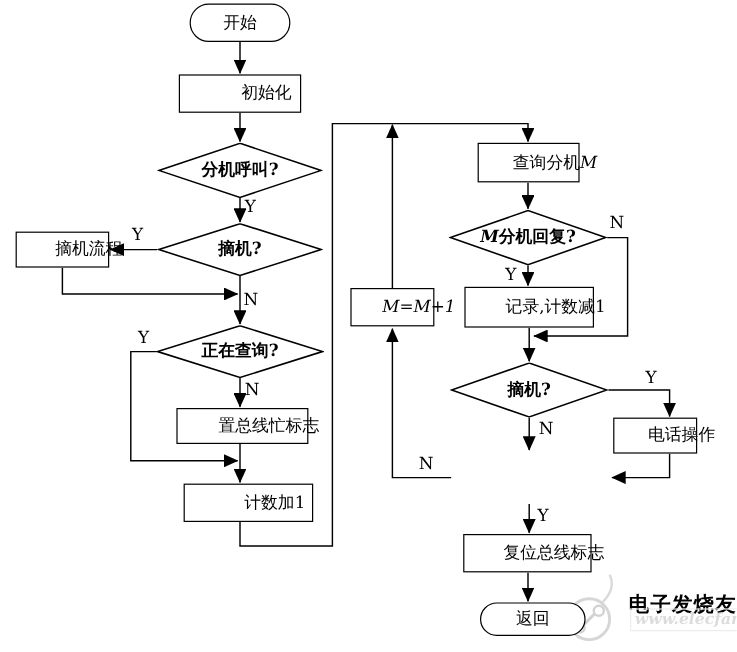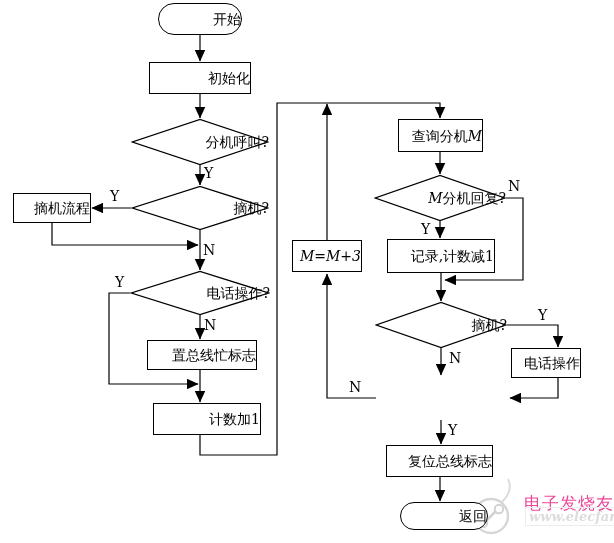--- a/index.html
+++ b/index.html
@@ -2,37 +2,37 @@
 <html><head>
 <meta charset="utf-8">
 <style>
   html,body{margin:0;padding:0;background:#ffffff;}
   .canvas{
     position:relative;width:614px;height:543px;background:#ffffff;overflow:hidden;
     font-family:"DejaVu Serif","Liberation Serif",serif;color:#000;
   }
   .wires{position:absolute;left:0;top:0;}
   .node{
-    position:absolute;display:flex;align-items:center;justify-content:flex-end;
+    position:absolute;display:flex;align-items:center;justify-content:center;
     font-size:14px;line-height:1;white-space:nowrap;box-sizing:border-box;
   }
   .rect{background:#ffffff;border:1.4px solid #000000;padding-left:44px;}
   .stadium{background:#ffffff;border:1.8px solid #000000;border-radius:999px;}
   .diamond{background:transparent;}
   .diamond svg{position:absolute;left:0;top:0;width:100%;height:100%;}
-  .diamond .lbl{position:relative;z-index:1;}
+  .diamond .lbl{position:relative;z-index:1;font-weight:bold;}
   .it{font-style:italic;}
   .elabel{
     position:absolute;font-size:14px;line-height:1;color:#000;
     font-family:"DejaVu Serif","Liberation Serif",serif;
   }
   
   .wm-name{
-    position:absolute;left:524px;top:492px;font-size:17px;font-weight:normal;
-    color:#ec4899;letter-spacing:1px;white-space:nowrap;
+    position:absolute;left:524px;top:492px;font-size:17px;font-weight:bold;
+    color:#000000;letter-spacing:1px;white-space:nowrap;
   }
   .wm-url{
     position:absolute;left:525px;top:507px;font-size:13px;font-weight:bold;font-style:italic;
     color:#dcdcdc;border:1px solid #ececec;padding:1px 3px;white-space:nowrap;background:transparent;
   }
 </style>
 </head>
 <body>
 
 <div class="canvas">
@@ -101,33 +101,33 @@
   </div>
 
   <div class="node rect" style="left:13px;top:193px;width:78px;height:30px">
     <span>摘机流程</span>
   </div>
 
   <div class="node diamond" style="left:130px;top:271px;width:140px;height:44px">
     <svg viewBox="0 0 100 100" preserveAspectRatio="none">
       <polygon points="50,1 99,50 50,99 1,50" fill="#ffffff" stroke="#000000" stroke-width="1.3" vector-effect="non-scaling-stroke"></polygon>
     </svg>
-    <span class="lbl">电话操作?</span>
+    <span class="lbl">正在查询?</span>
   </div>
 
   <div class="node rect" style="left:147px;top:340px;width:110px;height:30px">
     <span>置总线忙标志</span>
   </div>
 
   <div class="node rect" style="left:153px;top:403px;width:108px;height:32px">
     <span>计数加1</span>
   </div>
 
   <div class="node rect" style="left:292px;top:240px;width:70px;height:32px">
-    <span class="it">M=M+3</span>
+    <span class="it">M=M+1</span>
   </div>
 
   <div class="node diamond" style="left:374px;top:175px;width:132px;height:46px">
     <svg viewBox="0 0 100 100" preserveAspectRatio="none">
       <polygon points="50,1 99,50 50,99 1,50" fill="#ffffff" stroke="#000000" stroke-width="1.3" vector-effect="non-scaling-stroke"></polygon>
     </svg>
     <span class="lbl"><span class="it">M</span><span>分机回复?</span></span>
   </div>
 
   <div class="node rect" style="left:398px;top:119px;width:85px;height:33px">

